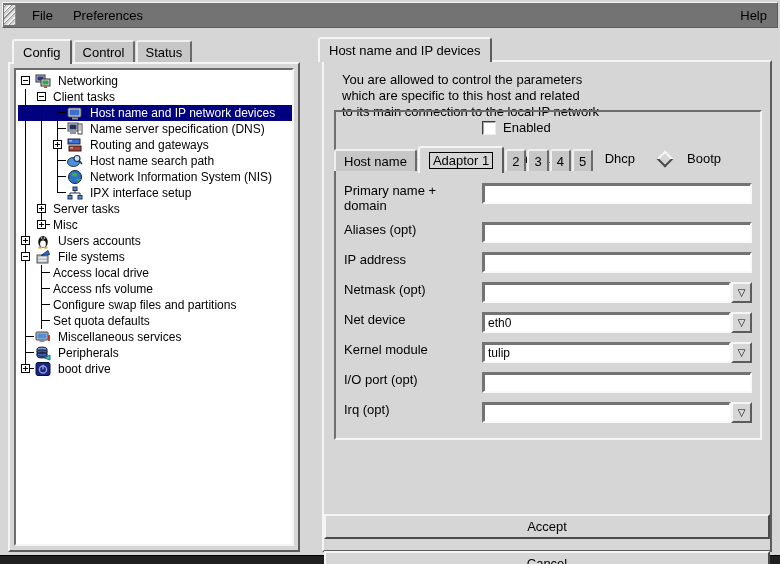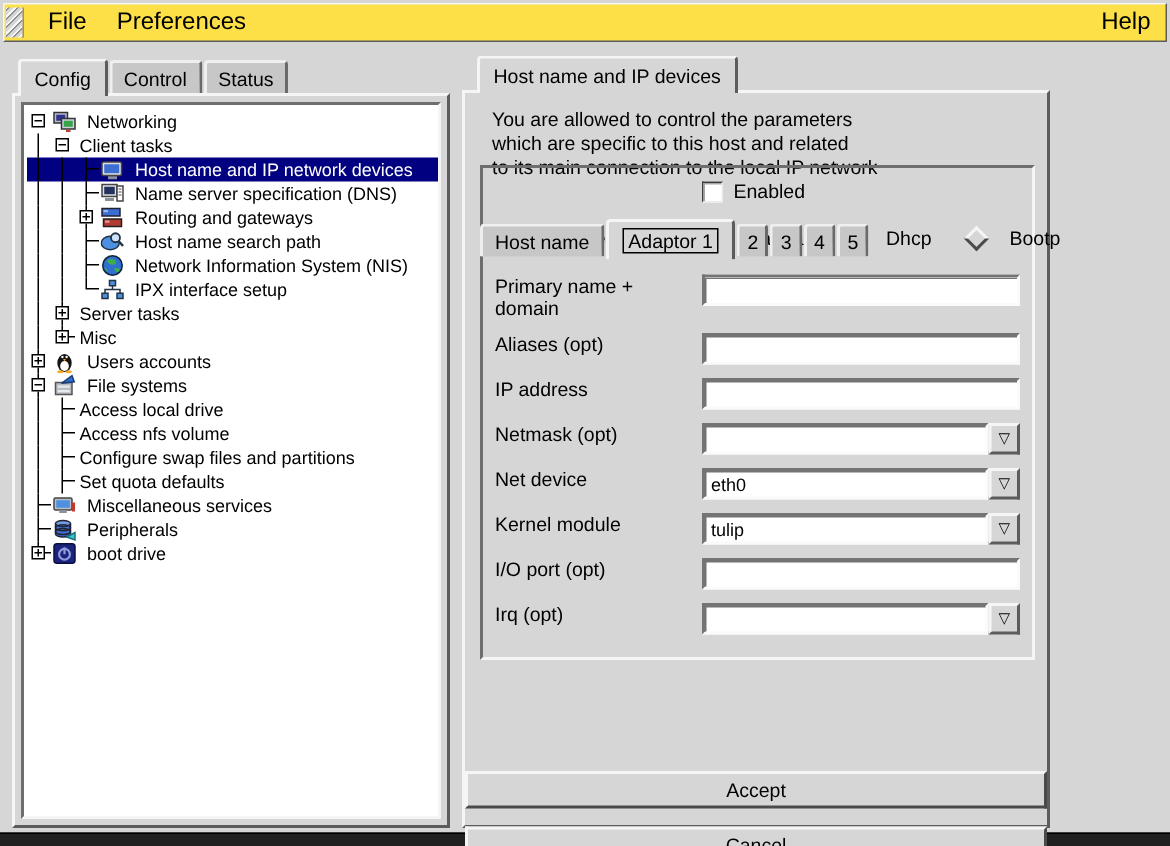--- a/index.html
+++ b/index.html
@@ -6,22 +6,22 @@
   body{
     width:780px;height:564px;position:relative;overflow:hidden;
     background:#d6d6d6;
     font-family:"Liberation Sans","DejaVu Sans",sans-serif;
     -webkit-font-smoothing:none;
     color:#000;
   }
   
   .menubar{
     position:absolute;left:2px;top:2px;right:2px;height:26px;
-    background:#fde047;border:1px solid;border-color:#f5f5f5 #5c5c5c #5c5c5c #f5f5f5;
-    display:flex;align-items:center;box-sizing:border-box;font-size:16px;
+    background:#737373;border:1px solid;border-color:#f5f5f5 #5c5c5c #5c5c5c #f5f5f5;
+    display:flex;align-items:center;box-sizing:border-box;font-size:13px;
   }
   .grip{
     width:11px;height:20px;margin:0 6px 0 1px;flex:none;
     background:repeating-linear-gradient(135deg,#f6f6f6 0 1px,#8f8f8f 1px 2px,#d6d6d6 2px 4px);
     border-right:1px solid #8f8f8f;
   }
   .menu-item{padding:3px 10px;cursor:default;}
   .menu-spacer{flex:1;}
   
   .tabrow{position:absolute;display:flex;align-items:flex-end;z-index:5;}
@@ -333,21 +333,21 @@
       </div>
     </div>
 </div>
 
 <div class="tabrow" style="left:318px;top:37px;">
   <div class="tab">
     <span>Host name and IP devices</span>
   </div>
 </div>
 
-<div class="page" style="left:308px;top:60px;width:392px;height:492px;padding-left:21px;">
+<div class="page" style="left:322px;top:60px;width:450px;height:492px;padding-left:21px;">
   <div class="intro">You are allowed to control the parameters
 which are specific to this host and related
 to its main connection to the local IP network</div>
 
   <div class="tabrow" style="left:10px;top:84px;">
       <div class="tab inactive"><span>Host name</span></div>
       <div class="tab"><span class="focusbox"><span>Adaptor 1</span></span></div>
       <div class="tab inactive small"><span>2</span></div>
       <div class="tab inactive small"><span>3</span></div>
       <div class="tab inactive small"><span>4</span></div>

